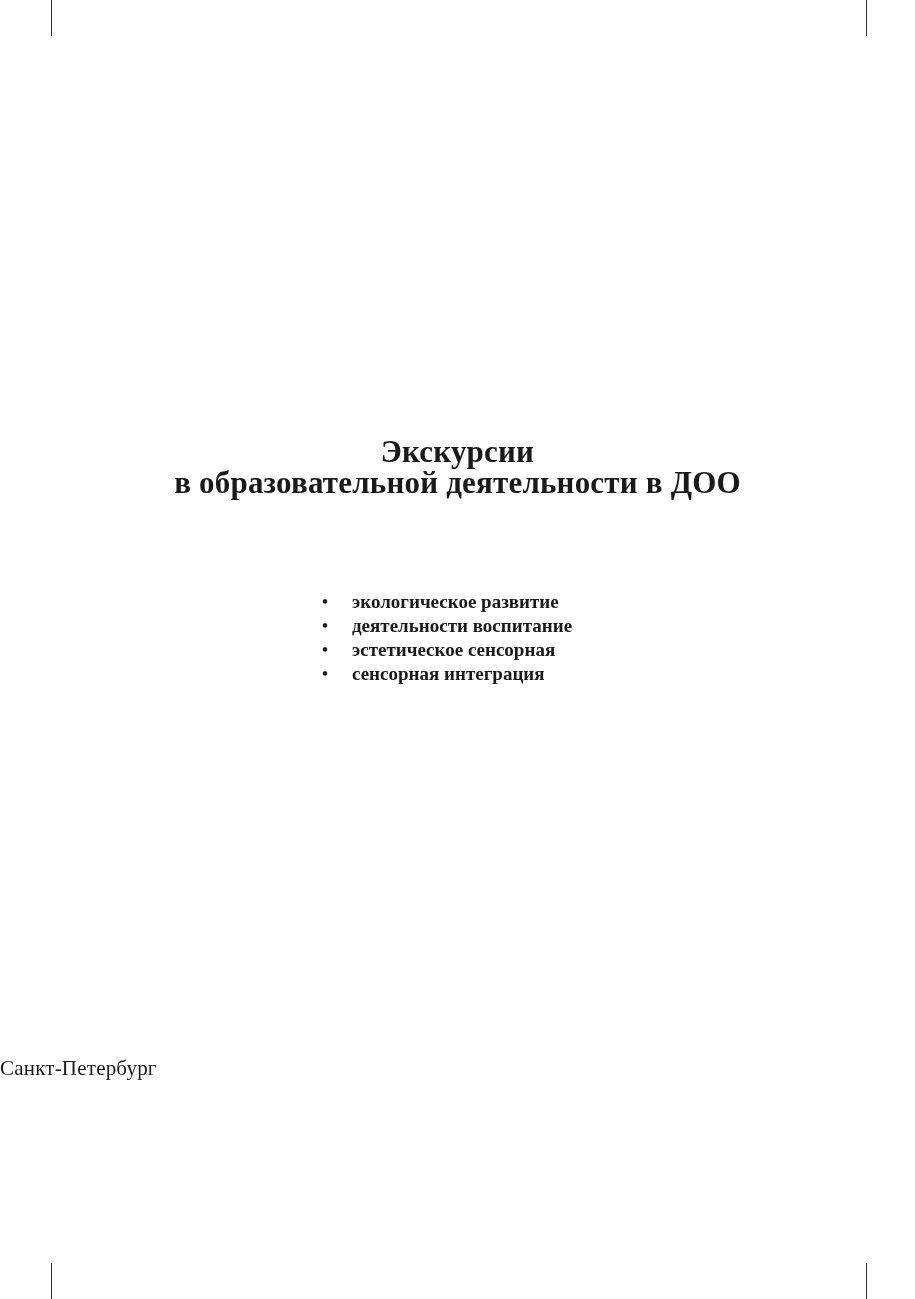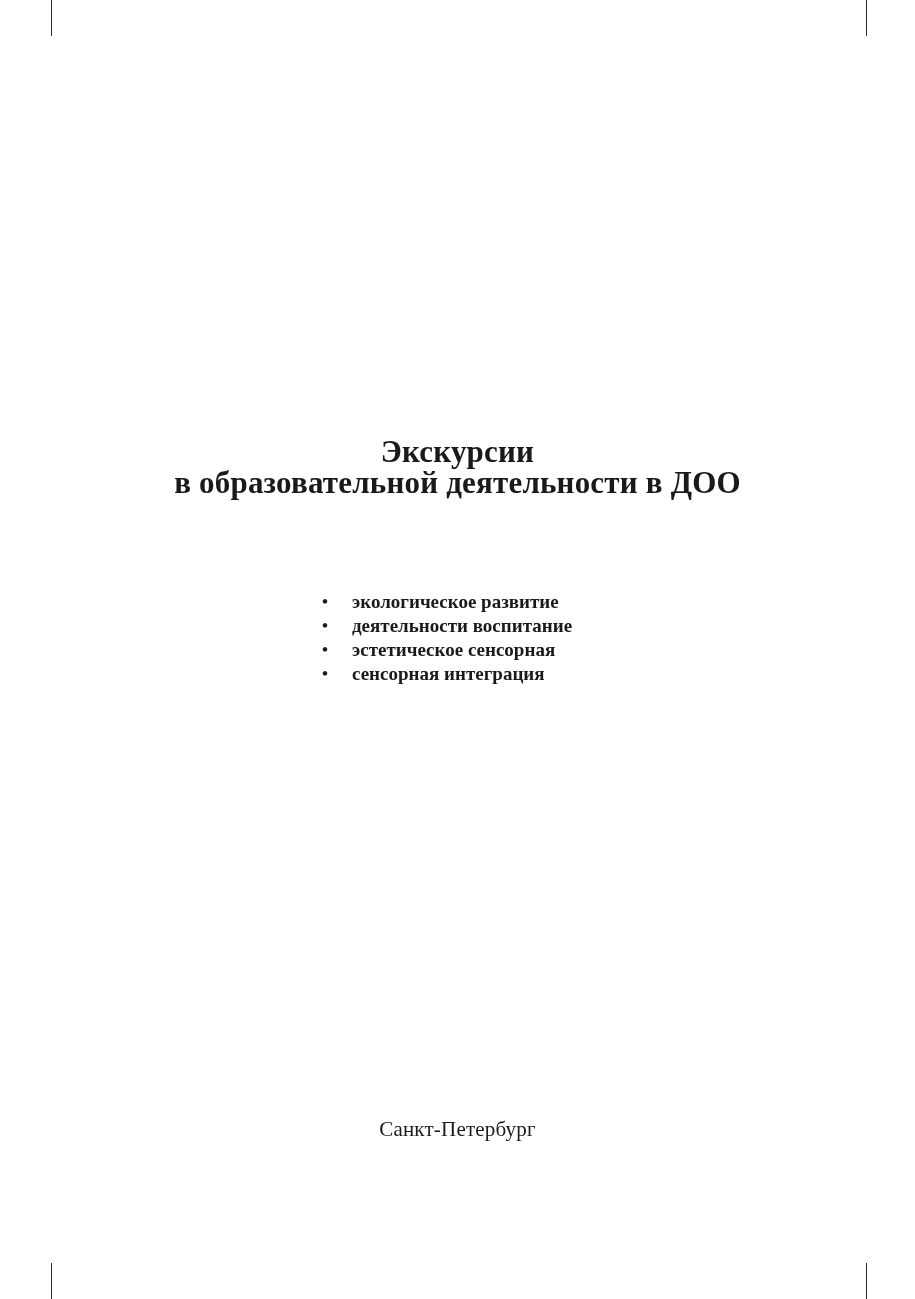--- a/index.html
+++ b/index.html
@@ -63,22 +63,22 @@
     left: 4px;
     top: 0;
     font-size: 17px;
     line-height: 24px;
   }
 
   .imprint {
     position: absolute;
     left: 0;
     right: 0;
-    top: 1116px;
-    text-align: center;
+    top: 1055px;
+    text-align: left;
   }
   .imprint div {
     font-size: 21px;
     line-height: 26px;
     letter-spacing: 0.2px;
   }
 </style>
 </head>
 <body>
 

